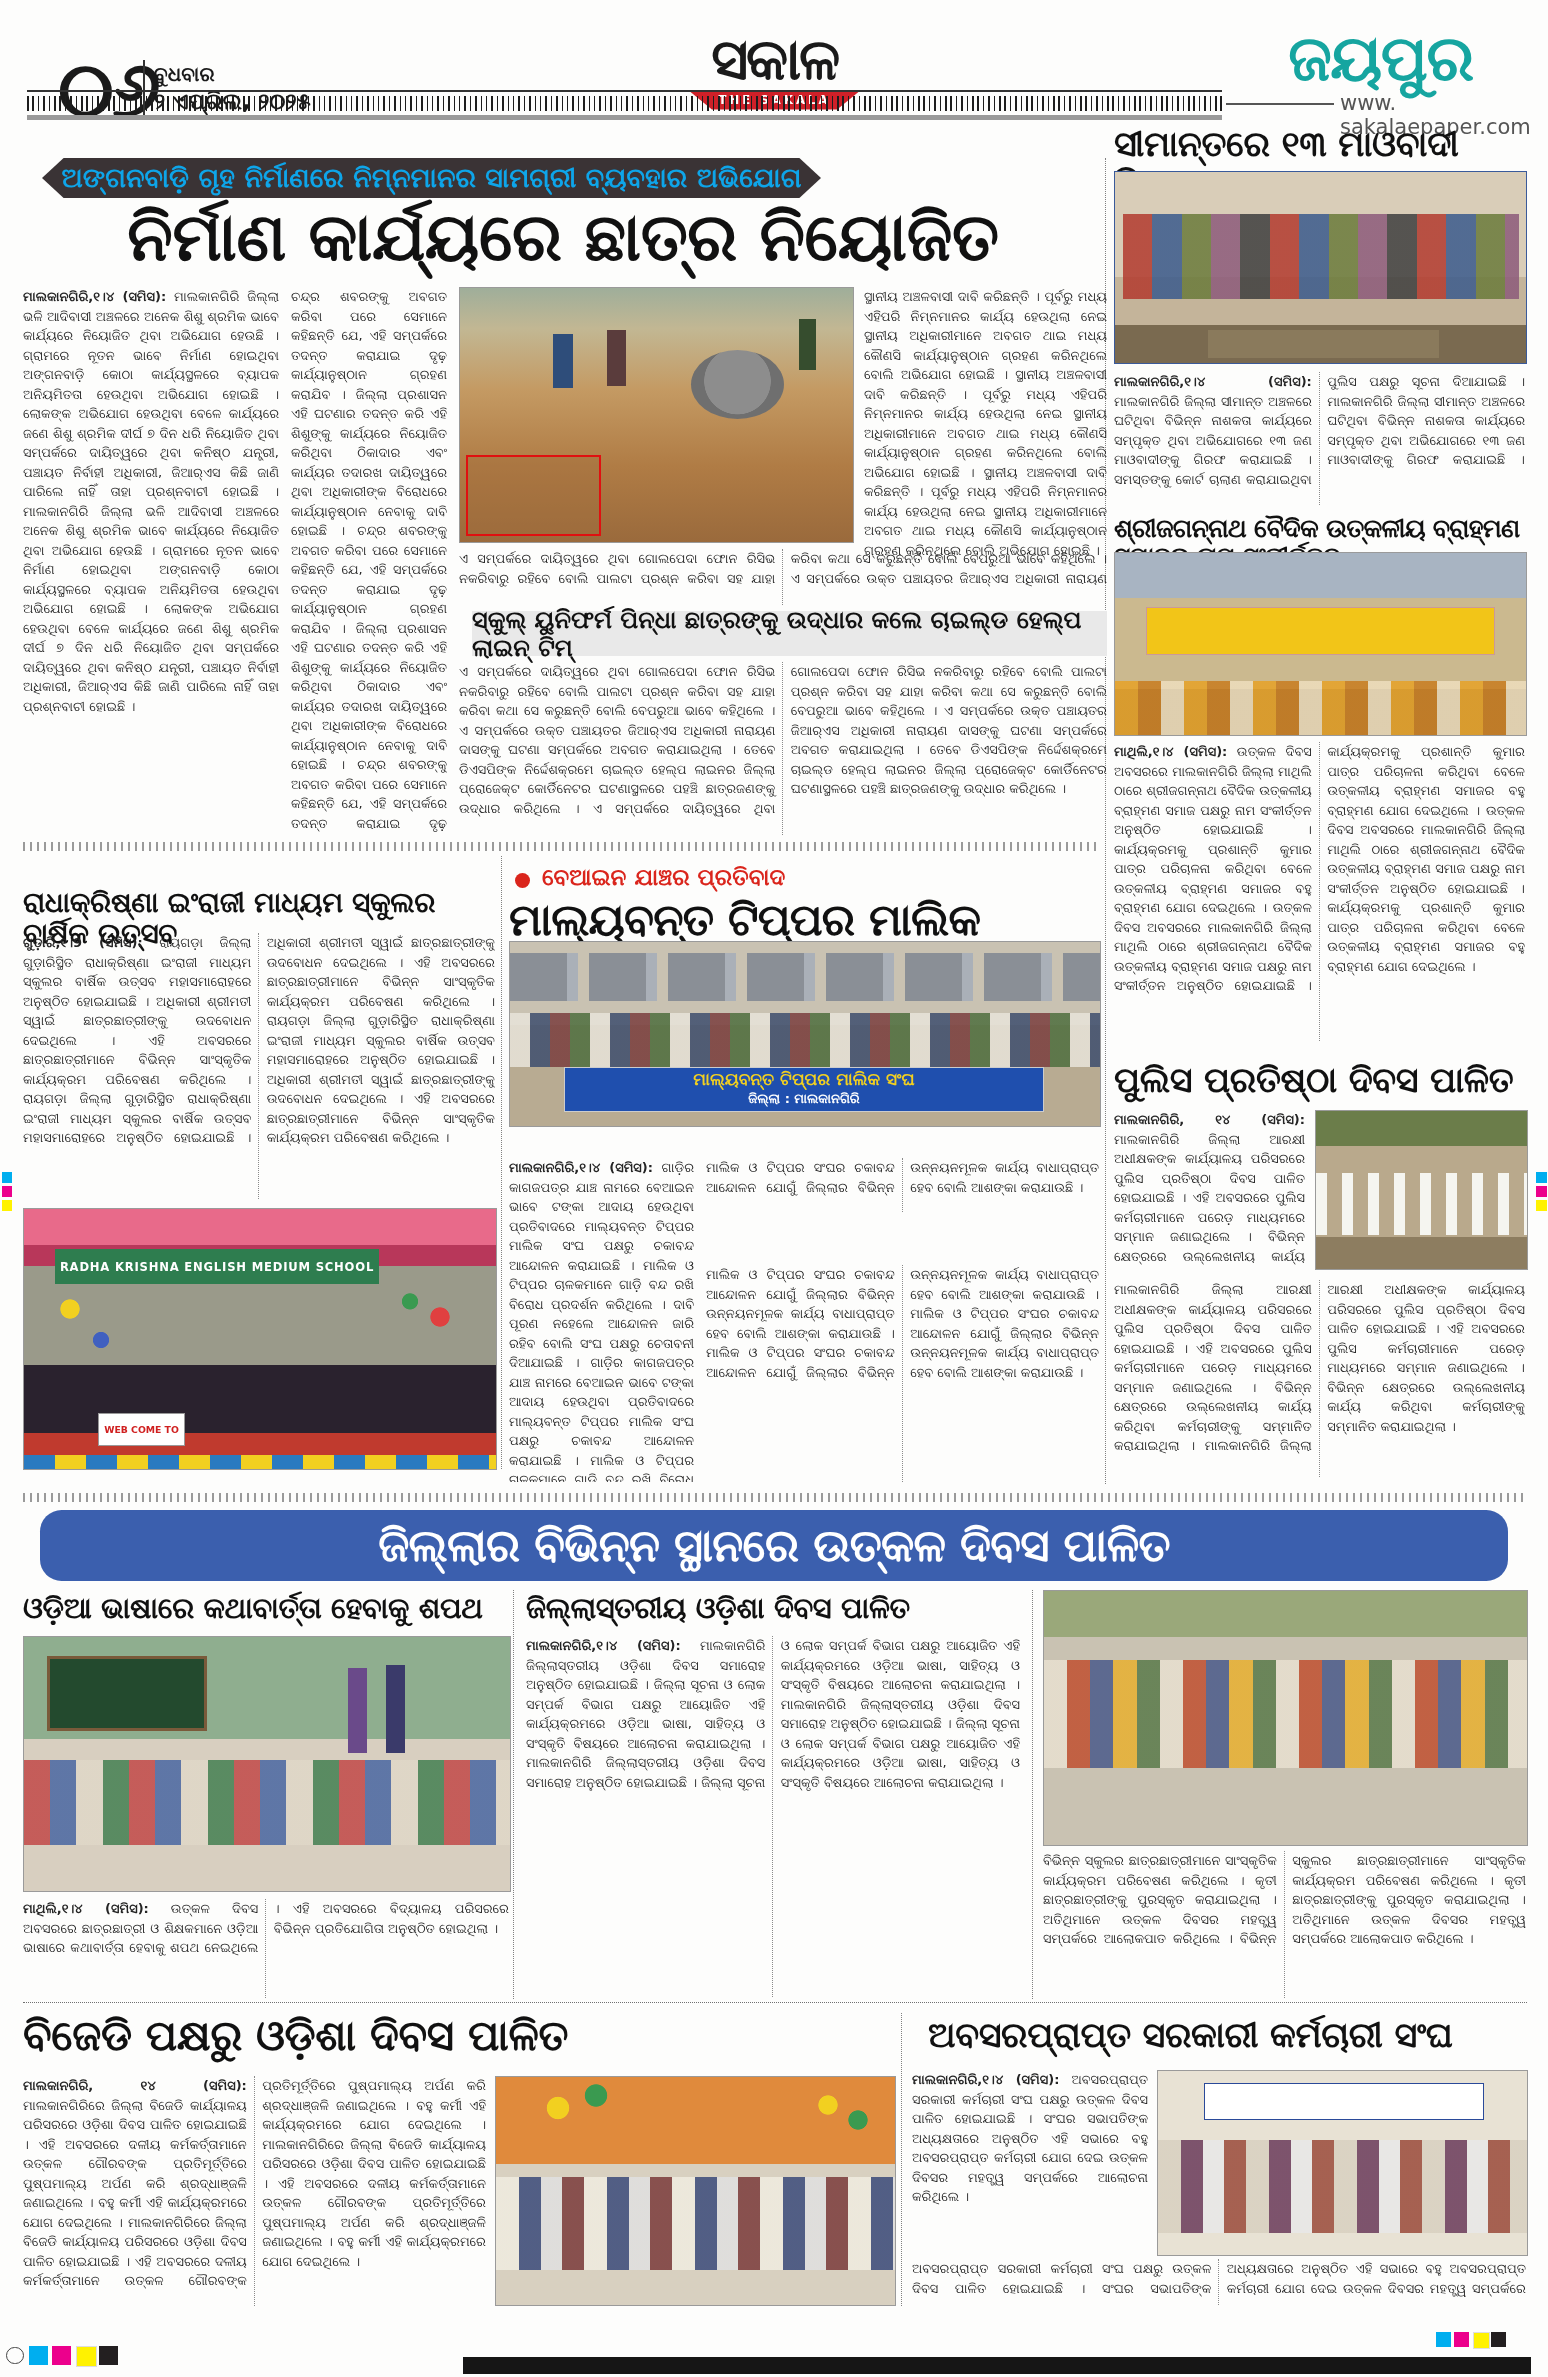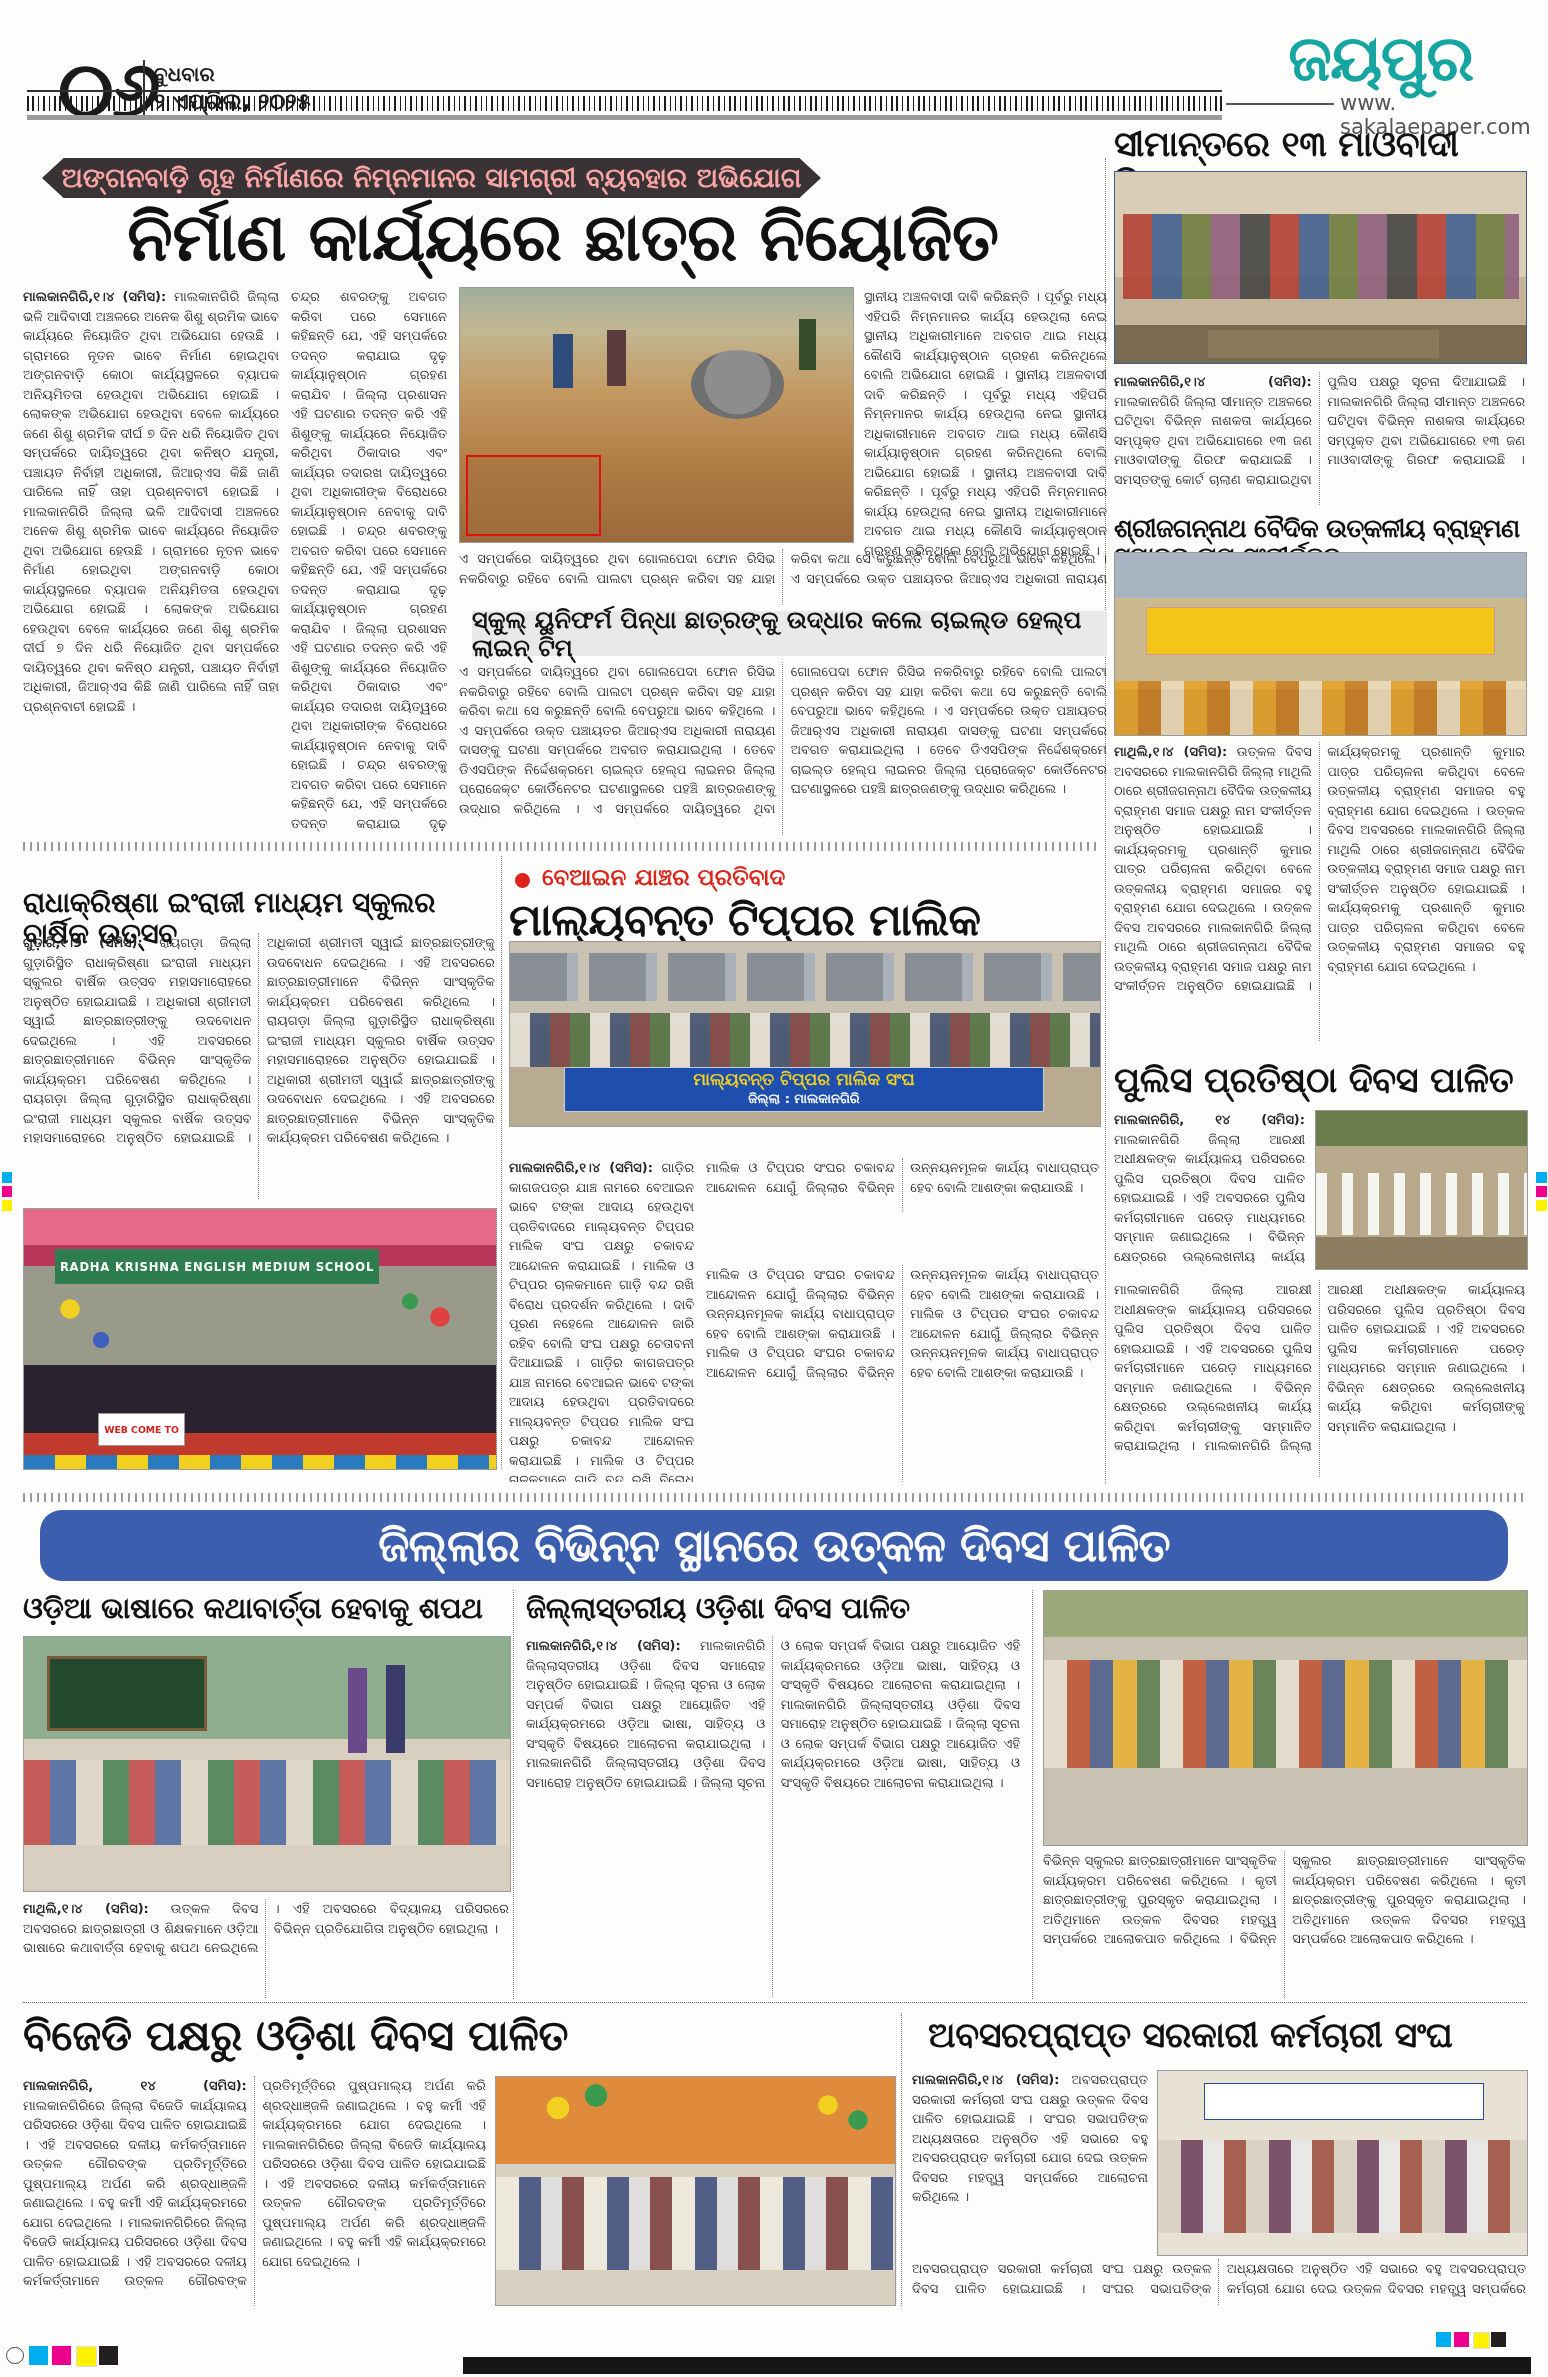--- a/index.html
+++ b/index.html
@@ -9,34 +9,38 @@
   .hl{font-weight:800;color:#111;line-height:1.1;letter-spacing:-0.4px;}
   .body{font-size:13px;line-height:1.5;text-align:justify;color:#242424;overflow:hidden;}
   .cols2{column-count:2;column-gap:15.4px;column-rule:0.8px dotted #8a8a8a;}
   .dateline{font-weight:700;}
   .ticks{background:repeating-linear-gradient(90deg,#1d1d1d 0 1.5px,transparent 1.5px 5.4px);}
   .hatch{background:repeating-linear-gradient(90deg,#9a9a9a 0 2.3px,transparent 2.3px 7px);}
   .vdot{width:0;border-left:1.5px dotted #808080;}
   .hdot{height:0;border-top:1.5px dotted #707070;}
   .photo{position:absolute;overflow:hidden;border:0.8px solid #9a9a9a;}
   .regsq{position:absolute;width:18.5px;height:18.5px;}
-  .kicker{background:#3a3335;color:#fca5a5;display:flex;align-items:center;justify-content:center;
+  .kicker{background:#3a3335;color:#0ea5e9;display:flex;align-items:center;justify-content:center;
           clip-path:polygon(0 50%,21.6px 0,calc(100% - 21.6px) 0,100% 50%,calc(100% - 21.6px) 100%,21.6px 100%);}
   .graybox{background:#e9e9e9;display:flex;align-items:center;justify-content:center;font-weight:800;color:#111;}
 </style>
 </head>
 <body>
 
 <div id="page">
 
   <div class="abs" style="left:58px;top:45px;font-size:77px;font-weight:800;letter-spacing:-1.5px;">୦୬</div>
   <div class="abs" style="left:143px;top:60px;width:1.5px;height:56px;background:#333;"></div>
   <div class="abs" style="left:154px;top:62px;font-size:20px;font-weight:600;">ବୁଧବାର</div>
   <div class="abs" style="left:154px;top:88px;font-size:22.4px;font-weight:700;">୨ ଏପ୍ରିଲ, ୨୦୨୫</div>
 
+  <div class="abs" style="left:659px;top:31px;width:231px;text-align:center;">
+    <div style="font-size:57px;font-weight:900;letter-spacing:-2.3px;line-height:1;">ସକାଳ</div>
+    <div style="width:174px;height:20px;margin:1.5px auto 0;background:#cf2028;clip-path:polygon(0 0,100% 0,86% 100%,14% 100%);color:#fff;font-size:11.6px;font-weight:700;letter-spacing:3.1px;line-height:20px;">THE SAKALA</div>
+  </div>
 
   <div class="abs" style="left:1234px;top:21.6px;width:293px;text-align:center;font-size:63px;font-weight:800;color:#16a5a0;letter-spacing:-1.5px;">ଜୟପୁର</div>
 
   <div class="abs" style="left:27px;top:90px;width:1195px;height:1.5px;background:#333;"></div>
   <div class="abs ticks" style="left:27px;top:96px;width:1195px;height:15.4px;"></div>
   <div class="abs" style="left:1226px;top:103px;width:108px;height:1.5px;background:#555;"></div>
   <div class="abs" style="left:1340px;top:91px;font-size:21px;color:#555;">www. sakalaepaper.com</div>
   <div class="abs" style="left:27px;top:115px;width:1195px;height:4.6px;background:#9a9a9a;"></div>
 
   <div class="abs vdot" style="left:1105px;top:158px;height:1326px;"></div>

